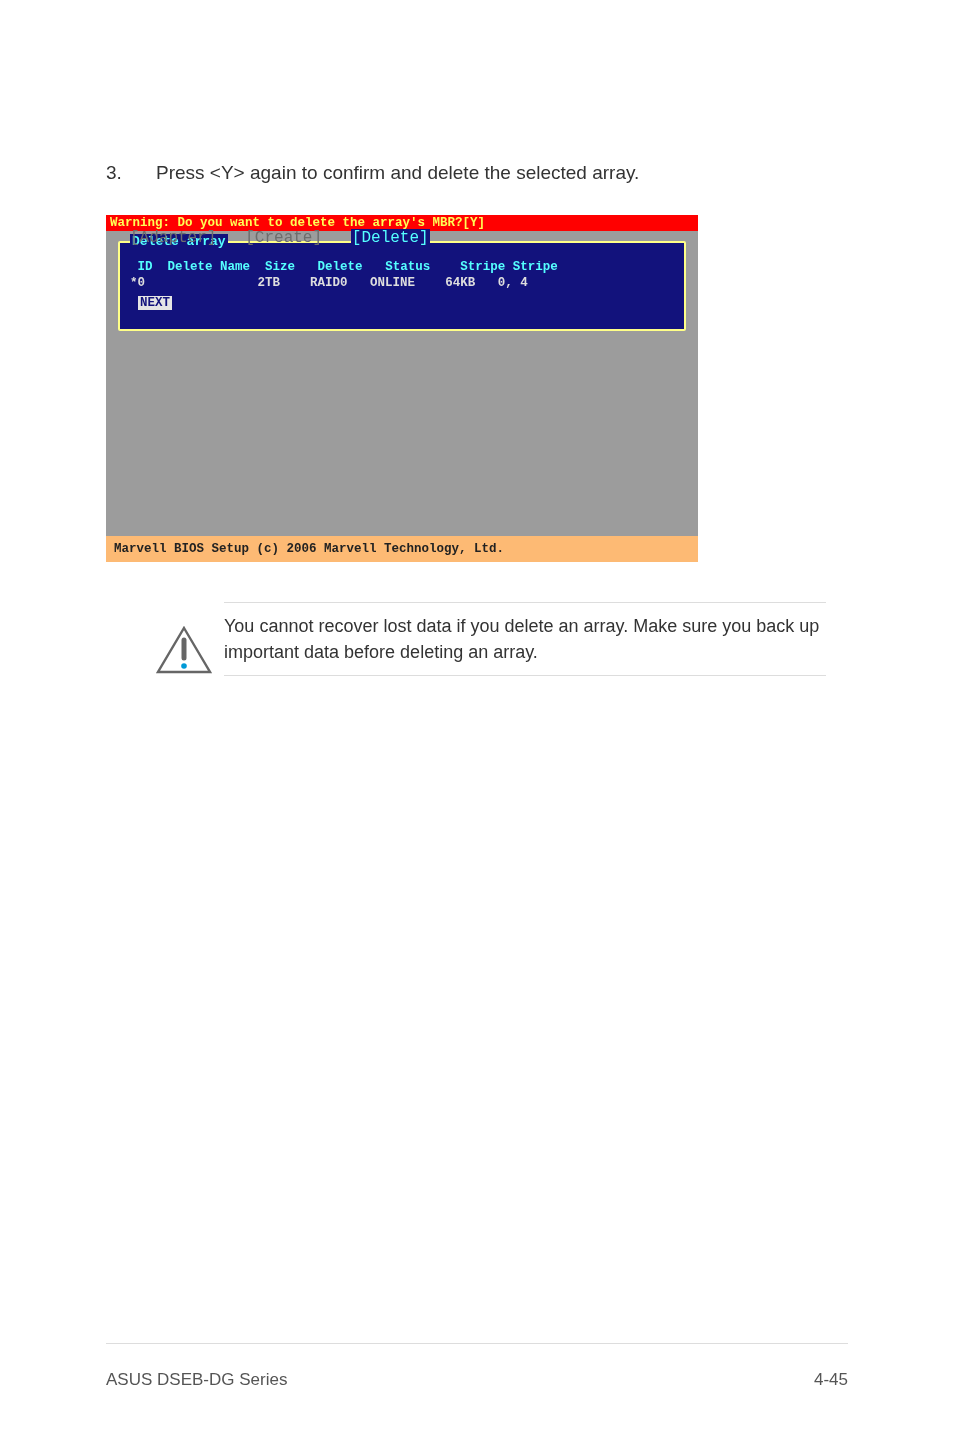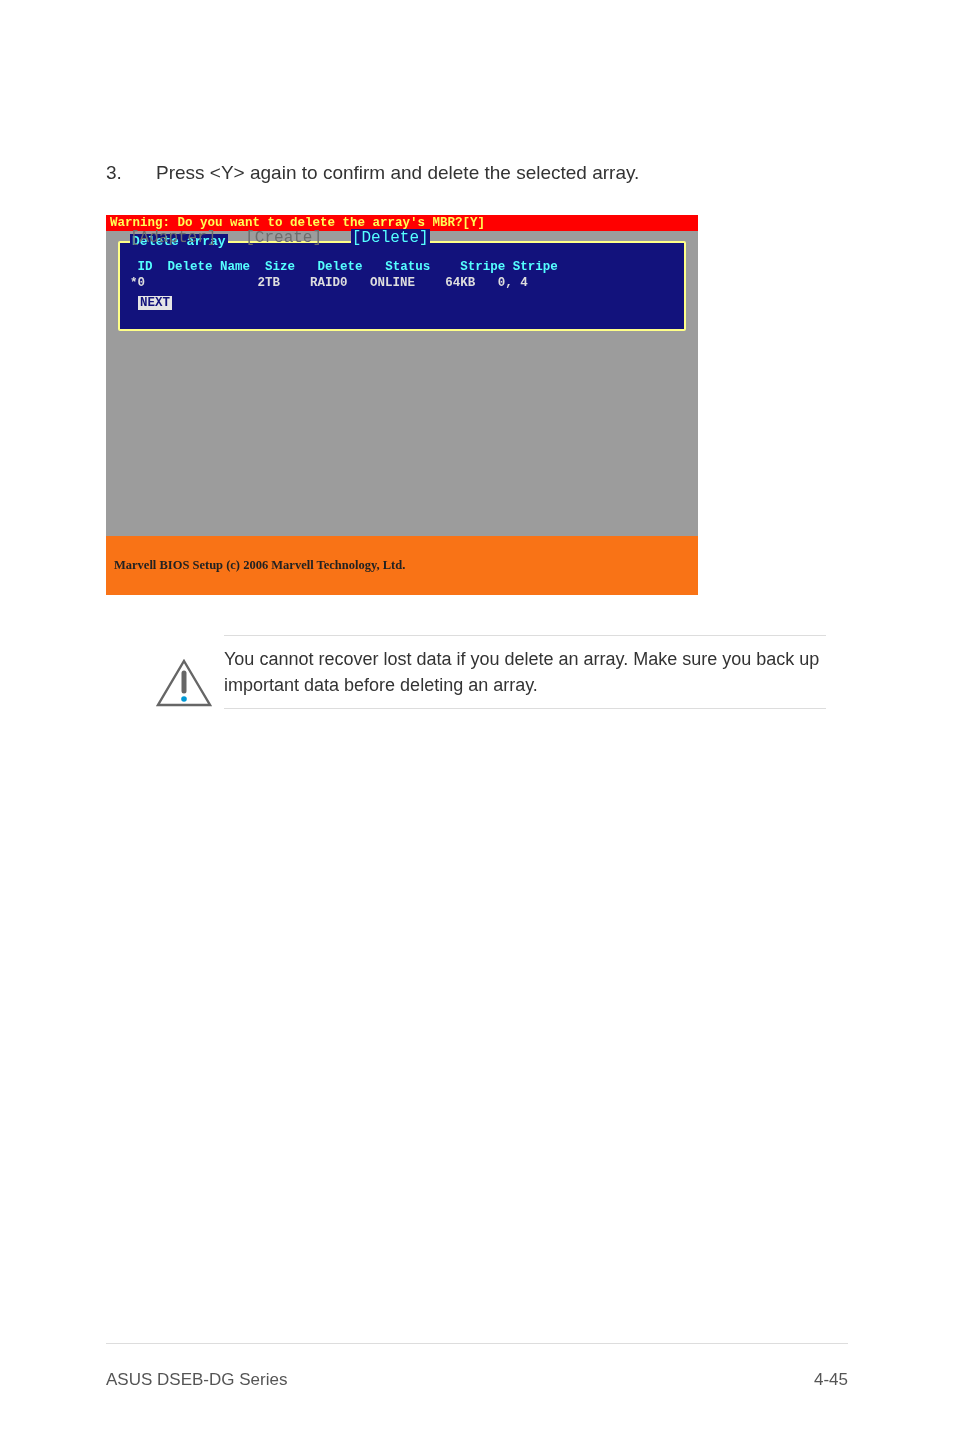--- a/index.html
+++ b/index.html
@@ -102,26 +102,26 @@
       font-size: 12.5px;
       font-weight: bold;
       padding: 0 2px;
       margin-top: 1px;
       margin-left: 8px;
     }
     .bios-gray-gap {
       height: 195px;
     }
     .bios-footer {
-      background: #f97316;
-      font-family: Liberation Serif, serif;
+      background: #fdba74;
+      font-family: Liberation Mono, monospace;
       font-size: 12.5px;
       font-weight: bold;
       color: #222;
-      padding: 22px 8px;
+      padding: 6px 8px;
     }
 
     .note-block {
       margin-left: 50px;
       margin-top: 40px;
       display: flex;
       align-items: flex-end;
       width: 670px;
     }
     .caution-icon {

